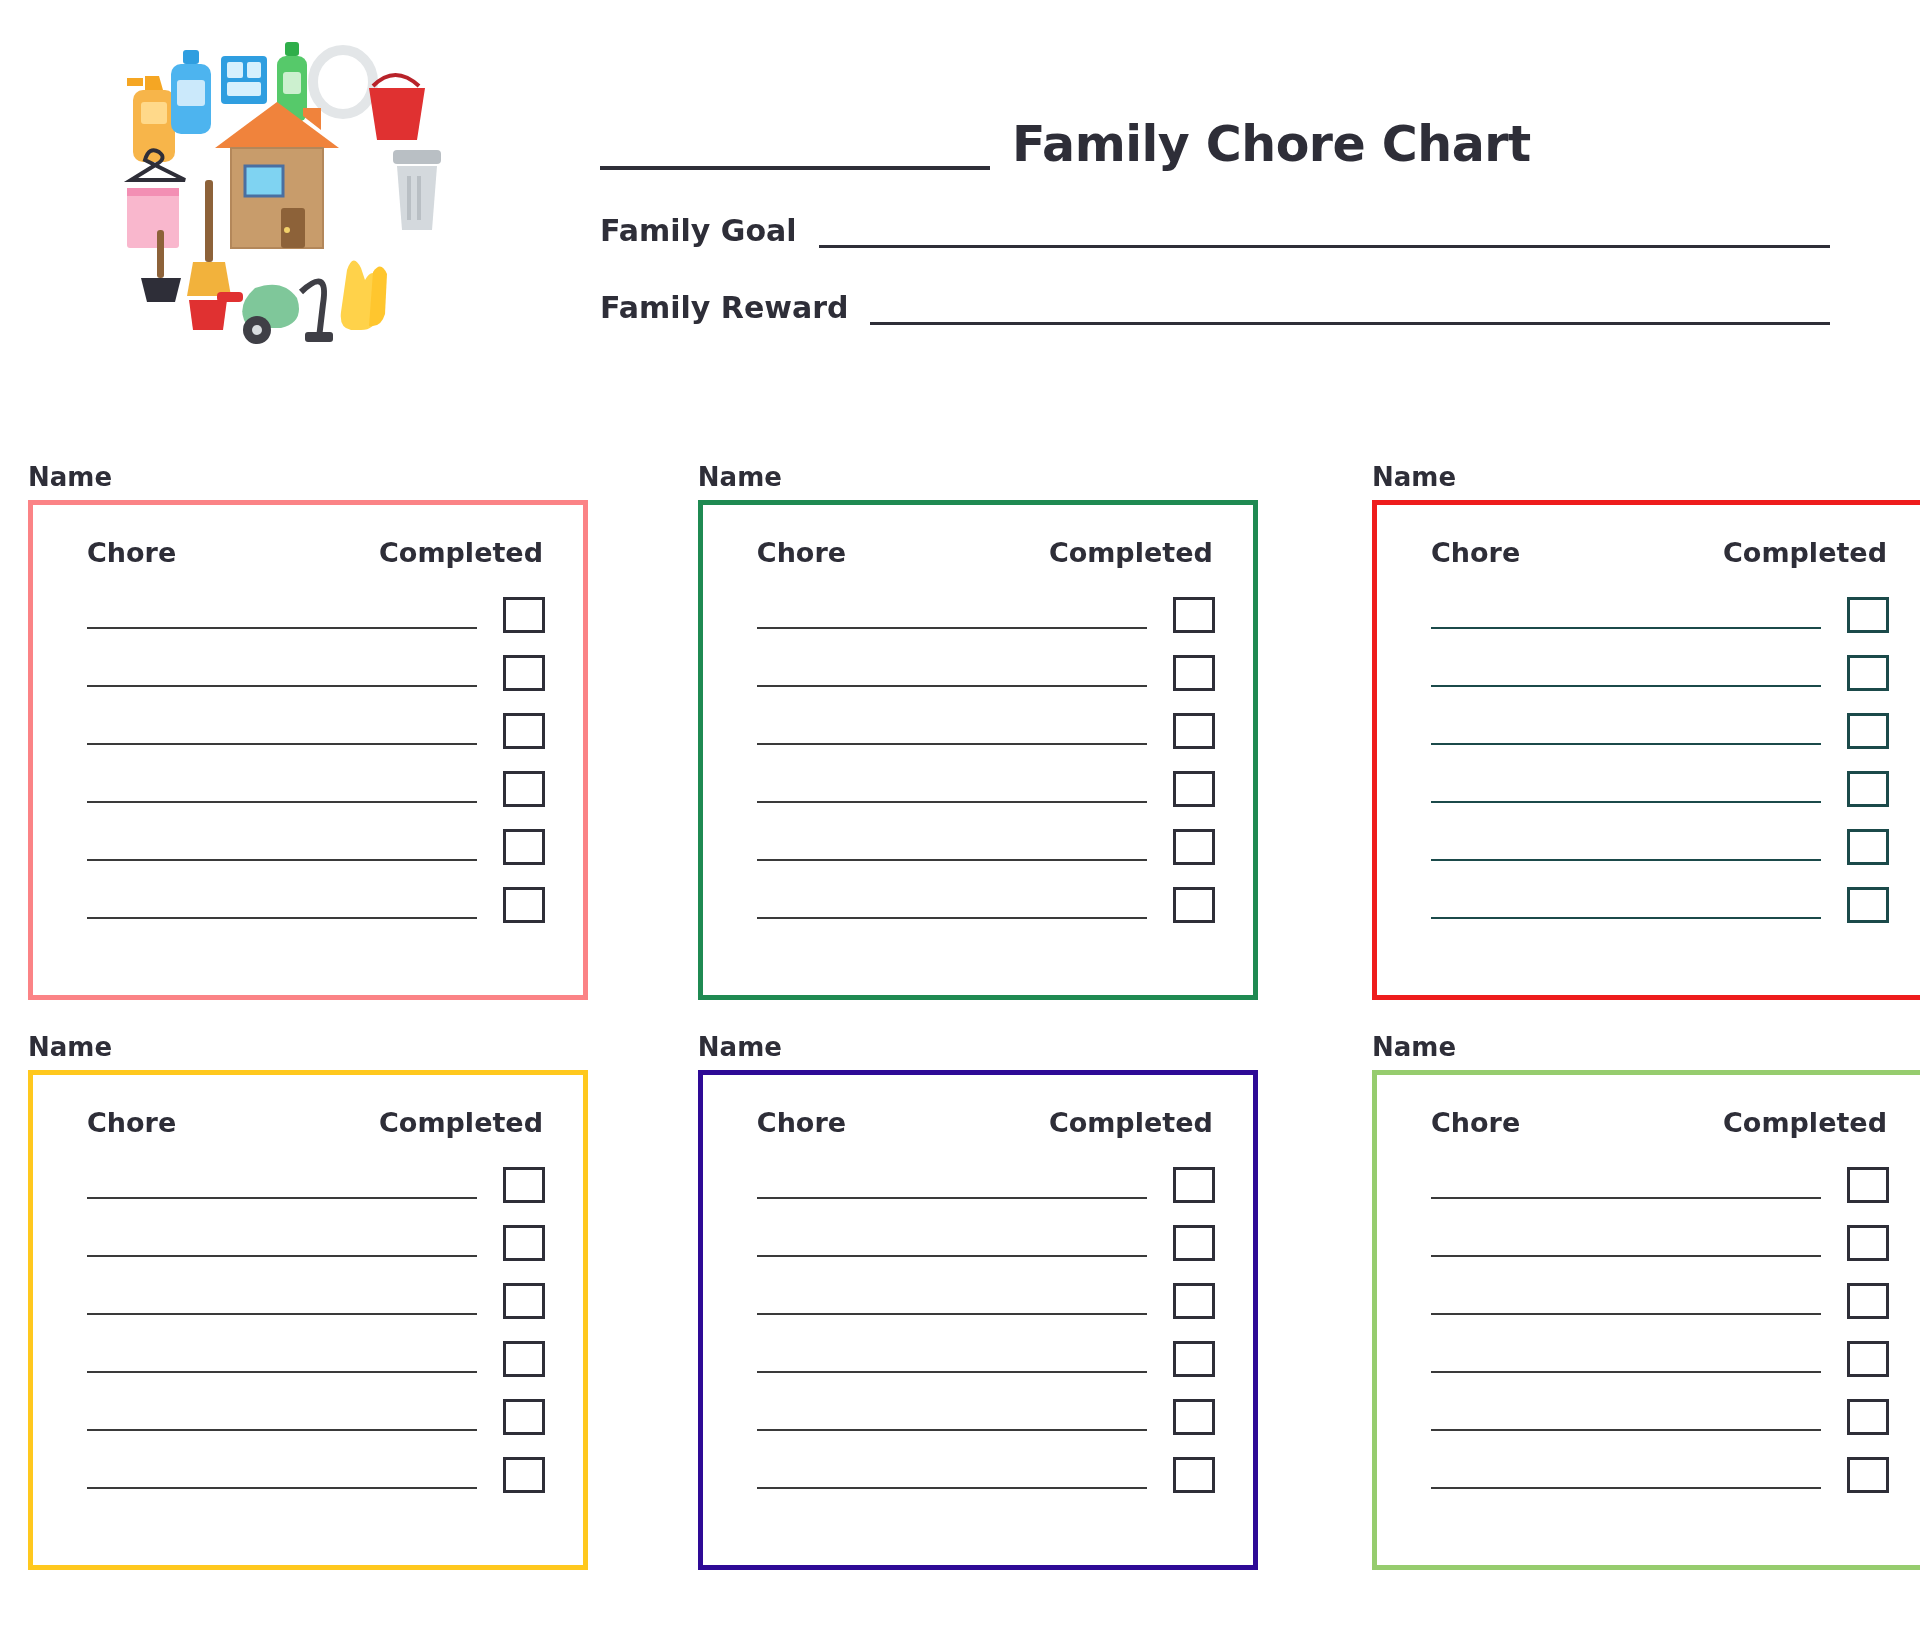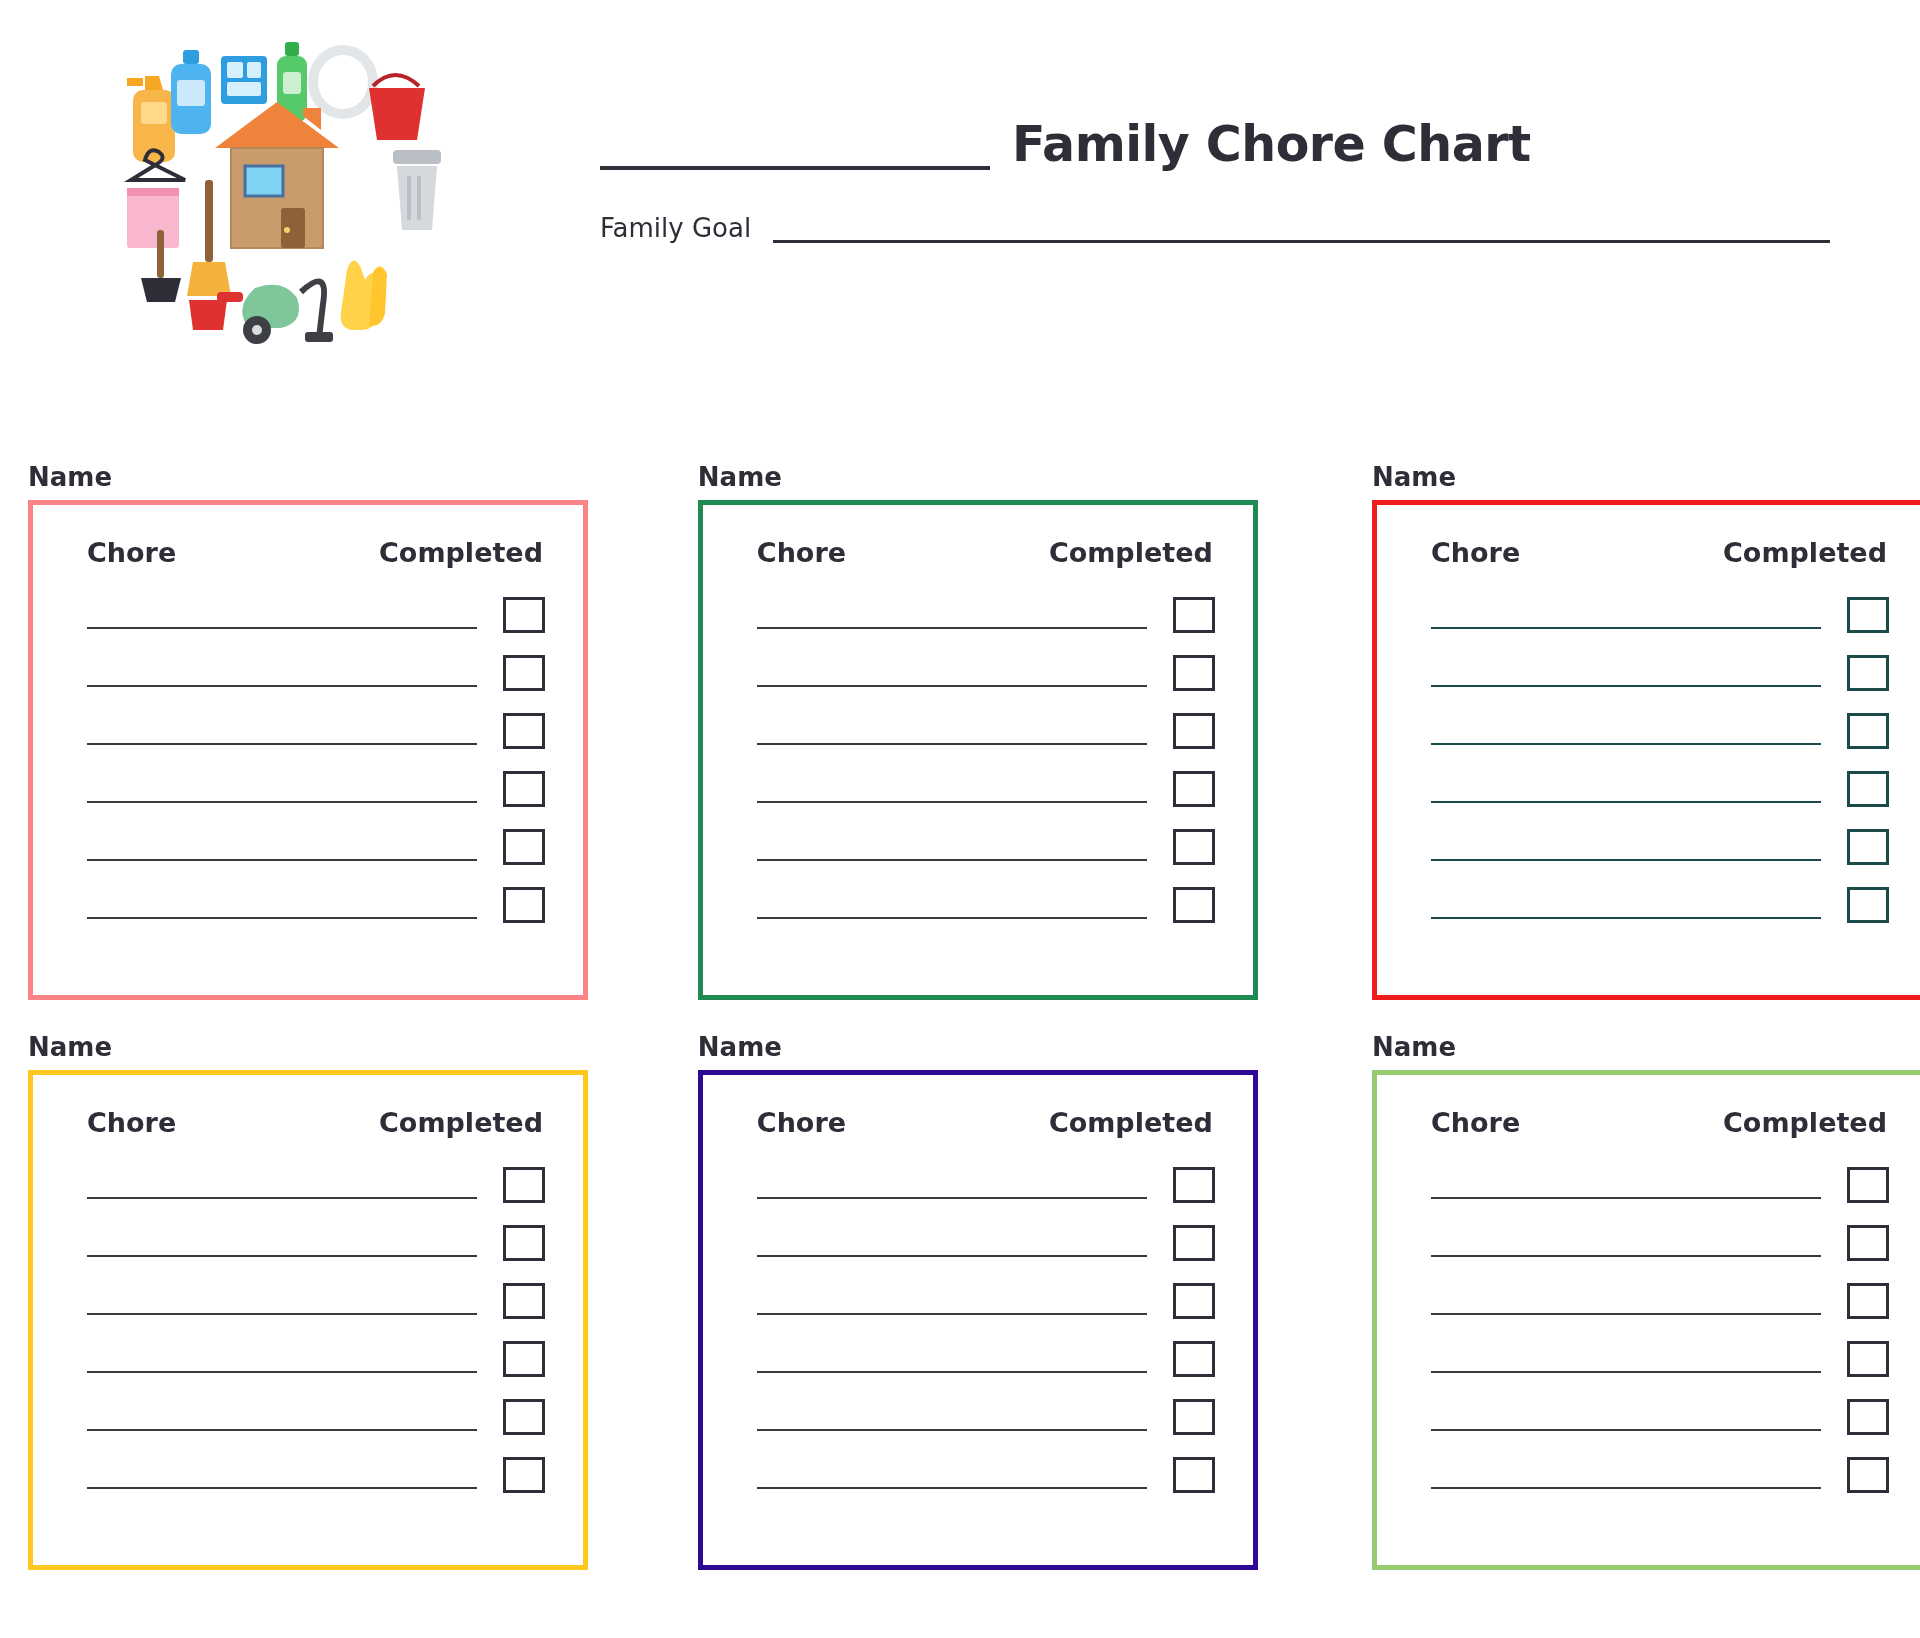--- a/index.html
+++ b/index.html
@@ -59,22 +59,22 @@
     padding-bottom: 2px;
   }
 
   .field-row {
     display: flex;
     align-items: flex-end;
     margin-top: 42px;
     padding-left: 0px;
   }
   .field-label {
-    font-size: 26px;
-    font-weight: normal;
+    font-size: 30px;
+    font-weight: bold;
     white-space: nowrap;
   }
   .field-line {
     flex: 1;
     border-bottom: 3px solid #2e2e38;
     height: 26px;
     margin-left: 22px;
     margin-right: 0px;
   }
   .field-row.goal { margin-left: 0px; }
@@ -260,20 +260,24 @@
     <div class="title-row">
       <div class="title-blank"></div>
       <div class="chart-title">Family Chore Chart</div>
     </div>
 
     <div class="fields">
       <div class="field-row goal">
         <span class="field-label">Family Goal</span>
         <span class="field-line"></span>
       </div>
+      <div class="field-row">
+        <span class="field-label">Family Reward</span>
+        <span class="field-line"></span>
+      </div>
     </div>
   </div>
 </div>
 
 <div class="grid">
 
   <div class="row">
 
     <div class="cell c0">
       <div class="name-label">Name</div>

